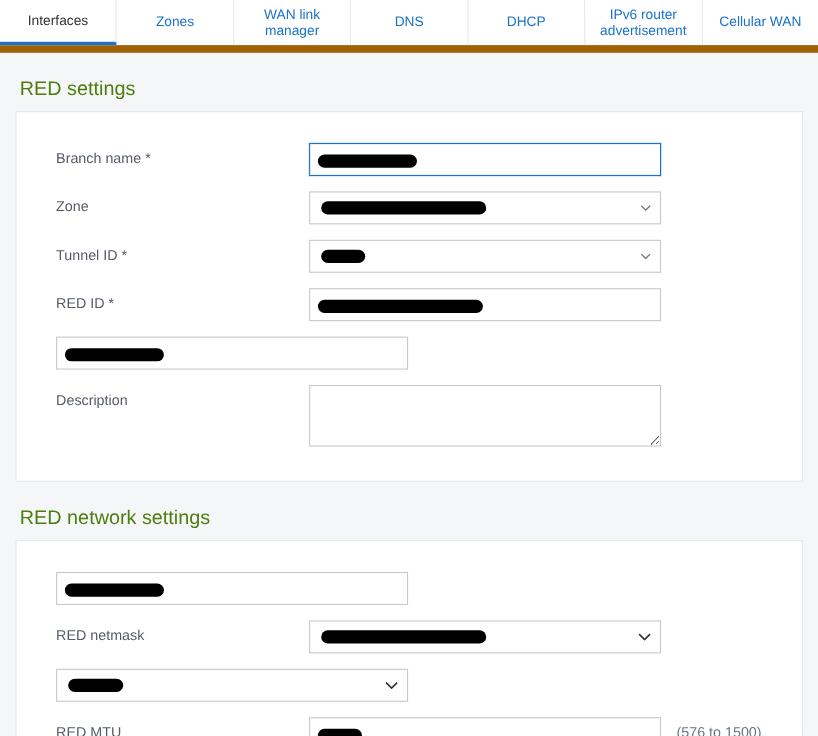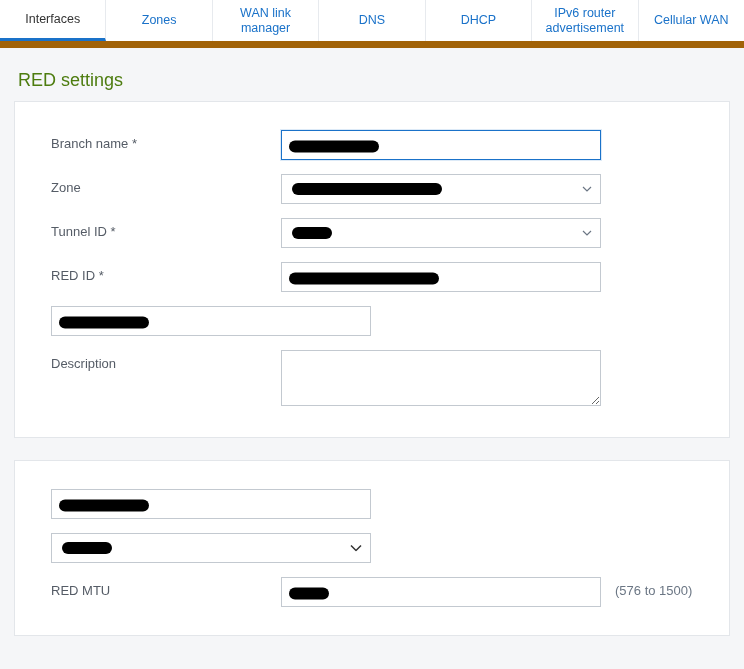--- a/index.html
+++ b/index.html
@@ -200,46 +200,60 @@
 
     <div class="row">
       <div class="label-col">Description</div>
       <div class="input-col">
         <textarea style=""></textarea>
       </div>
     </div>
 
   </div>
 
+  <div class="section-title">RED network settings</div>
   <div class="panel">
 
     <div class="row">
       <div class="input-col">
         <div style="position:relative;">
           <input type="text" value="" style="">
           <span style="position:absolute;left:8px;top:50%;transform:translateY(-50%);"><span class="redacted w90"></span></span>
         </div>
       </div>
     </div>
 
-
-    <div class="row">
-      <div class="input-col">
-        <div class="select">
-          <span class="redacted w50"></span>
+    <div class="row">
+      <div class="label-col">RED netmask</div>
+      <div class="input-col">
+        <div class="select">
+          <span class="redacted w150"></span>
           <span class="chev">
             <svg width="12" height="7" viewBox="0 0 12 7">
                 <path d="M1 1l5 5 5-5" stroke="#333" stroke-width="1.5" fill="none"></path>
               </svg>
           </span>
         </div>
       </div>
     </div>
 
     <div class="row">
+      <div class="input-col">
+        <div class="select">
+          <span class="redacted w50"></span>
+          <span class="chev">
+            <svg width="12" height="7" viewBox="0 0 12 7">
+                <path d="M1 1l5 5 5-5" stroke="#333" stroke-width="1.5" fill="none"></path>
+              </svg>
+          </span>
+        </div>
+      </div>
+    </div>
+
+    <div class="row">
       <div class="label-col">RED MTU</div>
       <div class="input-col">
         <div style="position:relative;">
           <input type="text" value="" style="">
           <span style="position:absolute;left:8px;top:50%;transform:translateY(-50%);"><span class="redacted w40"></span></span>
         </div>
       </div>
       <div class="hint-col">(576 to 1500)</div>
     </div>
 

